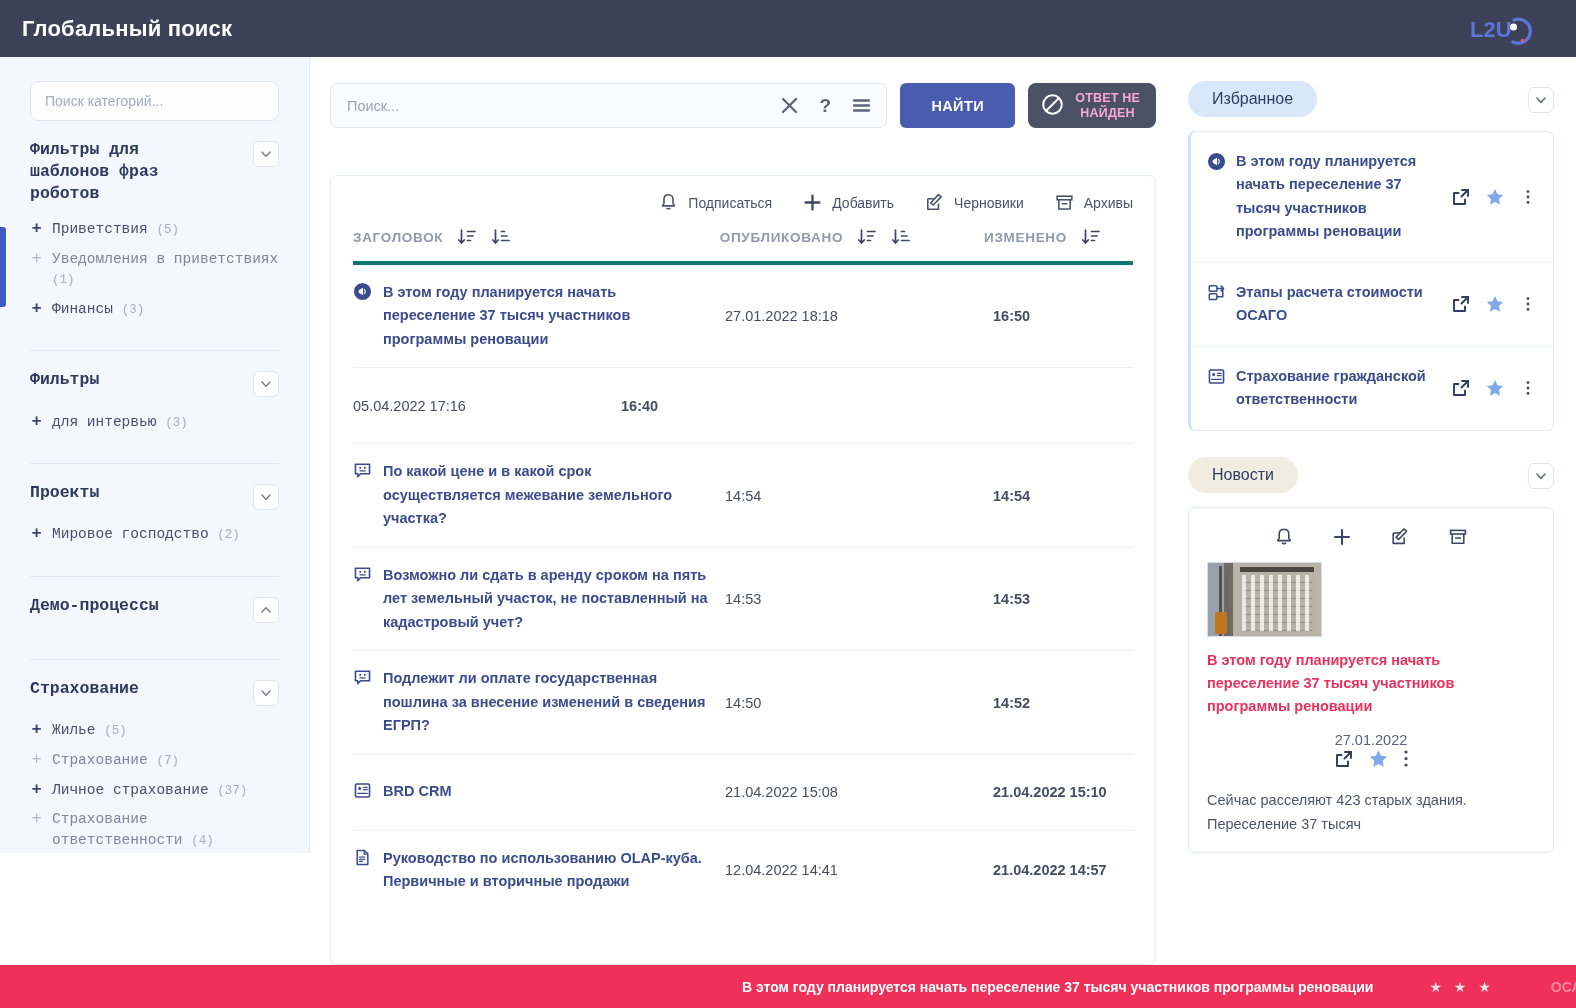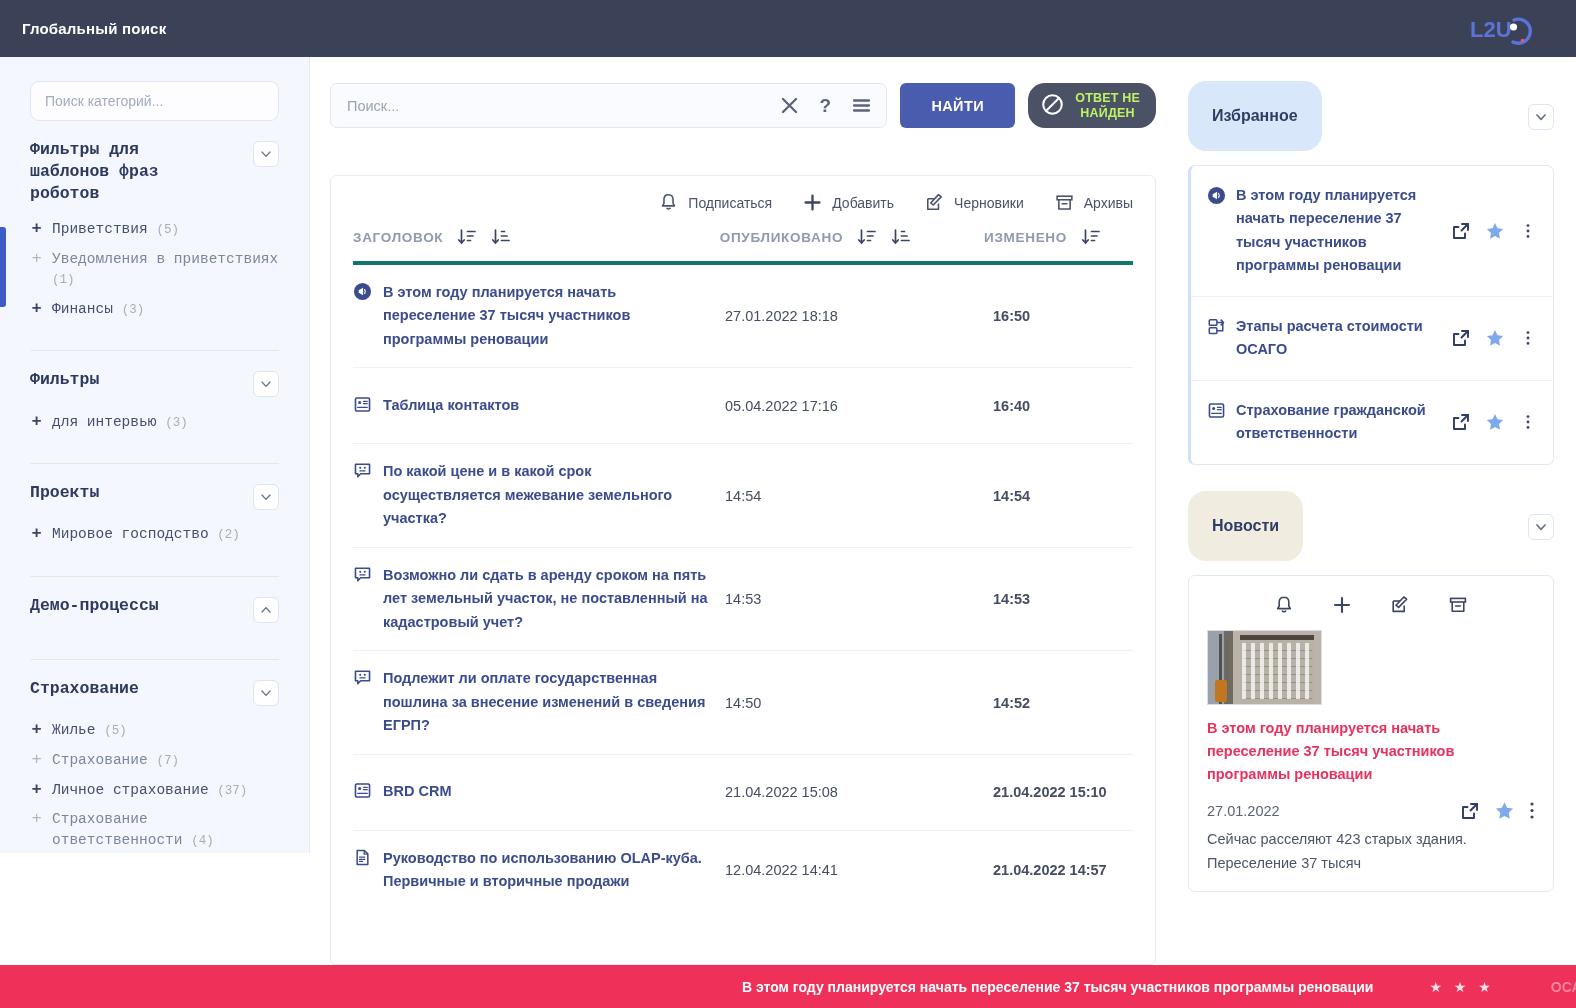--- a/index.html
+++ b/index.html
@@ -14,21 +14,21 @@
 
   
   .topbar {
     position: absolute; top: 0; left: 0;
     width: 1576px; height: 57px;
     background: #3b4257;
     display: flex; align-items: center;
     padding: 0 22px;
   }
   .topbar-title {
-    color: #ffffff; font-size: 15px; font-weight: bold;
+    color: #ffffff; font-size: 22px; font-weight: bold;
     letter-spacing: .2px;
   }
   .topbar-logo {
     margin-left: auto; display: flex; align-items: center;
     padding-right: 22px;
   }
 
   
   .shell {
     position: absolute; top: 57px; left: 0;
@@ -124,22 +124,22 @@
   .btn-find {
     height: 45px; min-width: 115px; padding: 0 18px;
     background: #4a5cad; color: #fff;
     border: none; border-radius: 6px;
     font-size: 14.5px; font-weight: bold; letter-spacing: .4px;
     font-family: "Liberation Sans", sans-serif;
     cursor: pointer;
   }
   .btn-noans {
     height: 45px; padding: 0 16px 0 12px;
-    background: #4b5265; color: #bef264;
-    border: none; border-radius: 17px;
+    background: #4b5265; color: #f9a8d4;
+    border: none; border-radius: 8px;
     display: flex; align-items: center; gap: 10px;
     font-family: "Liberation Sans", sans-serif;
     cursor: pointer;
   }
   .btn-noans .lbl {
     font-size: 12.5px; font-weight: bold; line-height: 1.2;
     text-align: center; letter-spacing: .2px;
   }
 
   
@@ -200,22 +200,22 @@
     width: 400px; height: 908px;
     padding: 24px 22px 0 12px;
     overflow: hidden;
   }
   .panel + .panel { margin-top: 26px; }
   .panel-head {
     display: flex; align-items: center; justify-content: space-between;
     margin-bottom: 14px;
   }
   .pill {
-    padding: 26px 24px; border-radius: 18px;
-    font-size: 16px; font-weight: bold; color: #2f3c63;
+    padding: 9px 24px; border-radius: 18px;
+    font-size: 16px; font-weight: normal; color: #2f3c63;
   }
   .pill.fav { background: #d9e7fb; }
   .pill.news { background: #f0ece0; }
 
   .card {
     border: 1px solid #e2e9f5; border-radius: 7px;
     background: #fff; overflow: hidden;
   }
   .card.fav { border-left: 3px solid #cfe0f8; }
   .fav-item {
@@ -259,21 +259,22 @@
     width: 3px; height: 96%; background: #54504a;
   }
   .nt-crane2 { position: absolute; left: 16%; top: 10%; width: 2px; height: 90%; background: #6b665f; }
   .nt-worker { position: absolute; left: 6%; bottom: 2%; width: 12px; height: 22px; background: #c2761f; border-radius: 2px; }
   .news-title {
     font-size: 14.5px; font-weight: bold; color: #e8325e;
     line-height: 1.6; cursor: pointer; margin-bottom: 14px;
   }
   .news-meta {
     display: flex; align-items: center; justify-content: space-between;
-    margin-bottom: 7px;
+    margin-bottom: 20px;
+    flex-direction: column;
   }
   .news-date { font-size: 14.5px; color: #5b6278; }
   .news-body { font-size: 14.5px; color: #4c5468; line-height: 1.62; }
 
   
   .ticker {
     position: absolute; left: 0; bottom: 0;
     width: 1576px; height: 43px;
     background: #ef3059;
     display: flex; align-items: center;
@@ -528,29 +529,20 @@
                   <circle cx="10" cy="10" r="9" fill="#3b4c8c"></circle>
                   <path d="M6 8.6 L10.6 6 V14 L6 11.4 Z" fill="#ffffff"></path>
                   <path d="M11.8 7.6 A3.2 3.2 0 0 1 11.8 12.4" stroke="#ffffff" stroke-width="1.2" fill="none"></path>
                 </svg></span>
               <span class="ttext">В этом году планируется начать переселение 37 тысяч участников программы реновации</span>
             </div>
             <div class="cell-pub">27.01.2022 18:18</div>
             <div class="cell-mod">16:50</div>
           </div>
           <div class="row">
-            <div class="cell-title">
-              <span class="tico"><svg width="19" height="19" viewBox="0 0 20 20">
-                  <rect x="2.6" y="3.2" width="14.8" height="13.6" rx="1.4" fill="none" stroke="#3b4c8c" stroke-width="1.7"></rect>
-                  <circle cx="7" cy="7.8" r="1.6" fill="#3b4c8c"></circle>
-                  <path d="M11 6.6 H15 M11 9.2 H15" stroke="#3b4c8c" stroke-width="1.3" stroke-linecap="round"></path>
-                  <path d="M5 13 H15" stroke="#3b4c8c" stroke-width="1.5" stroke-linecap="round"></path>
-                </svg></span>
-              <span class="ttext">Таблица контактов</span>
-            </div>
             <div class="cell-pub">05.04.2022 17:16</div>
             <div class="cell-mod">16:40</div>
           </div>
           <div class="row">
             <div class="cell-title">
               <span class="tico"><svg width="19" height="19" viewBox="0 0 20 20">
                   <path d="M2.6 3.4 H17.4 V13.4 H8 L5 16.6 V13.4 H2.6 Z" fill="none" stroke="#3b4c8c" stroke-width="1.7" stroke-linejoin="round"></path>
                   <circle cx="7.6" cy="7.2" r="1.1" fill="#3b4c8c"></circle>
                   <circle cx="12.4" cy="7.2" r="1.1" fill="#3b4c8c"></circle>
                   <path d="M7.4 10.4 H12.6" stroke="#3b4c8c" stroke-width="1.4" stroke-linecap="round"></path>

